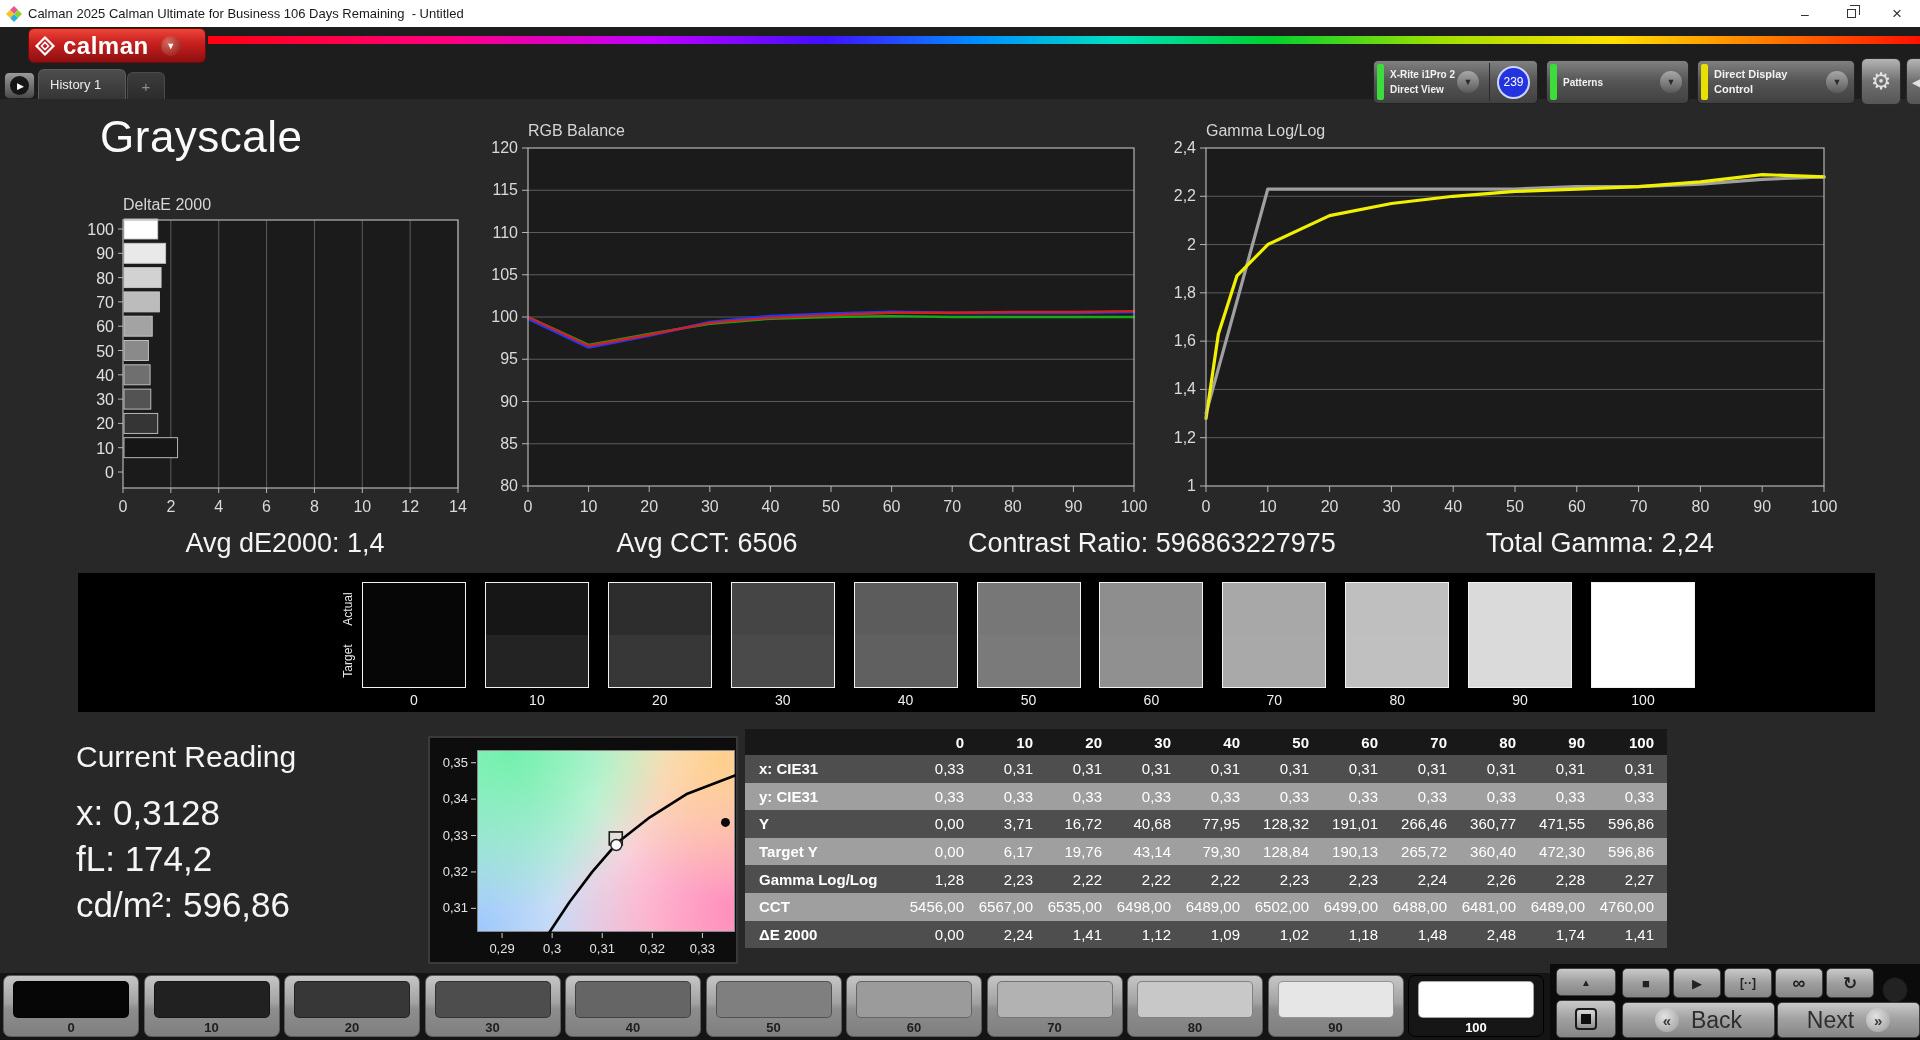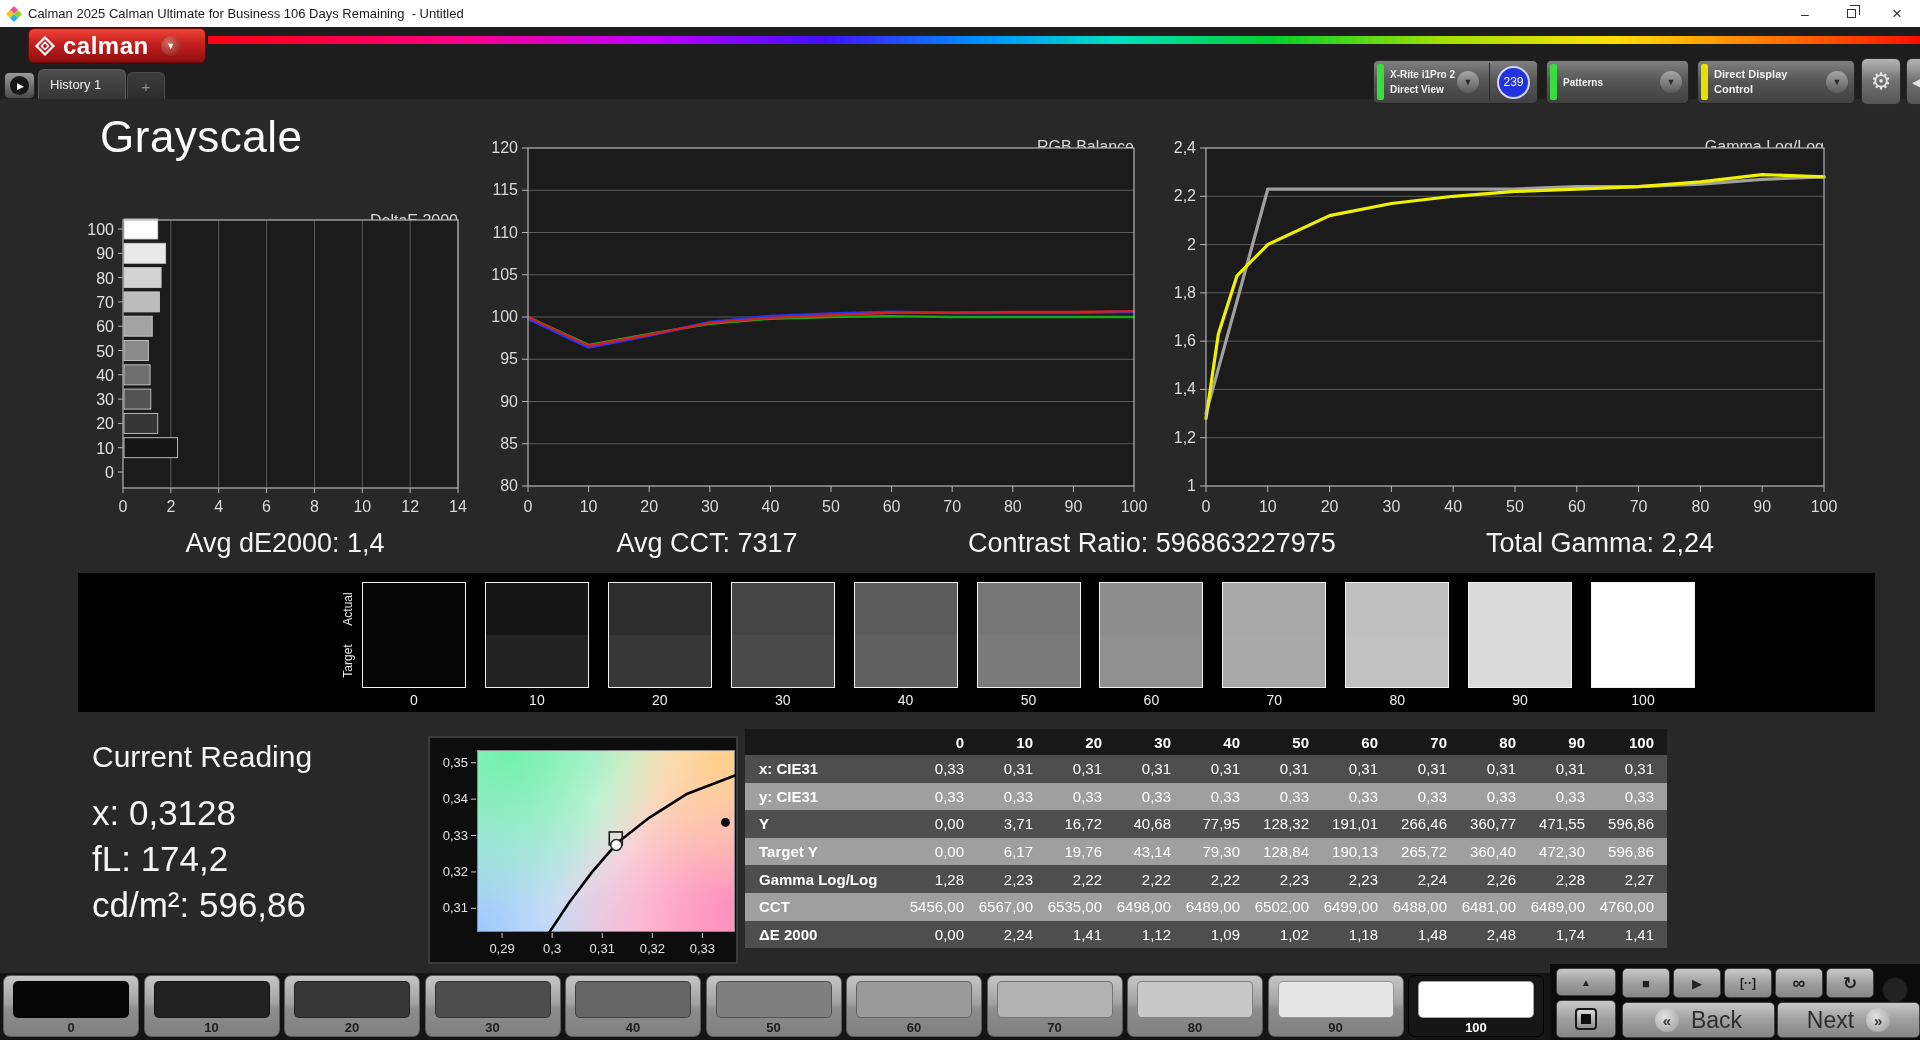--- a/index.html
+++ b/index.html
@@ -27,30 +27,30 @@
 .drop{position:absolute;background:linear-gradient(180deg,#808080,#555 48%,#414141);border:1px solid #232323;border-radius:5px;display:flex;align-items:center;height:44px}
 .statusbar{width:7px;height:36px;border-radius:2px;margin:0 6px 0 3px;flex:none}
 .sb-green{background:#3ddc3d}.sb-yellow{background:#e8e000}
 .droplabel{color:#f2f2f2;font-size:10px;font-weight:bold;line-height:15px}
 .dchev{width:22px;height:22px;border-radius:50%;background:linear-gradient(180deg,#a8a8a8,#5a5a5a);color:#2a2a2a;font-size:9px;display:flex;align-items:center;justify-content:center;margin-left:auto;margin-right:6px;flex:none}
 #badgezone{height:38px;border-left:1px solid #2a2a2a;display:flex;align-items:center;padding:0 7px;margin-left:4px}
 #badge{width:33px;height:33px;border-radius:50%;background:#2433e0;border:2px solid #cdd6ff;color:#fff;font-size:12px;font-weight:normal;display:flex;align-items:center;justify-content:center}
 .sqbtn{position:absolute;background:linear-gradient(180deg,#b5b5b5,#6f6f6f 50%,#565656);border:1px solid #2a2a2a;border-radius:6px;display:flex;align-items:center;justify-content:center;color:#e2e2e2}
 
 #pagetitle{position:absolute;left:100px;top:112px;font-size:44px;color:#fafafa;letter-spacing:.5px}
-.chart-title{position:absolute;top:16px;text-align:right;color:#d6d6d6;font-size:16px}
+.chart-title{position:absolute;top:0;text-align:left;color:#d6d6d6;font-size:16px}
 .statline{position:absolute;top:528px;transform:translateX(-50%);color:#f4f4f4;font-size:27px;white-space:nowrap}
 
 #strip{position:absolute;left:78px;top:573px;width:1797px;height:139px;background:#000}
 .vlab{position:absolute;transform:translate(-50%,-50%) rotate(-90deg);font-size:12px;color:#e8e8e8}
 .gs-swatch{position:absolute;top:9px;width:104px;height:106px;border:1px solid #f2f2f2}
 .gs-swatch .half{width:100%;height:50%}
 .gs-num{position:absolute;top:119px;width:104px;text-align:center;color:#f0f0f0;font-size:14px}
 
-#curread{position:absolute;left:92px;top:740px;color:#f5f5f5}
+#curread{position:absolute;left:76px;top:740px;color:#f5f5f5}
 #curread .crtitle{font-size:30px;margin-bottom:16px}
 #curread .crline{font-size:35px;line-height:46px}
 
 #ciepanel{position:absolute;left:428px;top:736px;width:310px;height:228px;background:#0d0d0d;border:2px solid #3a3a3a}
 #ciegrad{position:absolute;left:47px;top:12px;width:258px;height:182px;border:1px solid #888;background:
  radial-gradient(circle at 12% 0%,rgba(110,240,170,.95),rgba(110,240,170,0) 55%),
  radial-gradient(circle at 95% 5%,rgba(255,205,130,.9),rgba(255,205,130,0) 45%),
  radial-gradient(circle at 100% 90%,rgba(255,140,185,.95),rgba(255,140,185,0) 60%),
  radial-gradient(circle at 0% 100%,rgba(150,195,255,.9),rgba(150,195,255,0) 55%),
  linear-gradient(135deg,#b2f0d8,#f6f6ee 52%,#ffc8dc)}
@@ -321,21 +321,21 @@
         <text x="602.2" y="390" text-anchor="middle" font-size="16" fill="#dadada">90</text>
         <line x1="664" y1="364" x2="664" y2="370" stroke="#b5b5b5"></line>
         <text x="664" y="390" text-anchor="middle" font-size="16" fill="#dadada">100</text>
         <polyline points="46,291.57142857142856 107.80000000000001,67.04285714285713 169.60000000000002,67.04285714285713 231.4,67.04285714285713 293.20000000000005,67.04285714285713 355,67.04285714285713 416.8,64.62857142857135 478.59999999999997,64.62857142857135 540.4000000000001,62.214285714285694 602.2,57.385714285714265 664,54.9714285714286" fill="none" stroke="#a0a0a0" stroke-width="3.2" stroke-linejoin="round" stroke-linecap="round"></polyline>
         <polyline points="46,296.4 58.36,211.9 76.9,153.9571428571428 107.80000000000001,122.57142857142854 169.60000000000002,93.59999999999995 231.4,81.52857142857142 293.20000000000005,74.28571428571422 355,69.45714285714278 416.8,67.04285714285713 478.59999999999997,64.62857142857135 540.4000000000001,59.80000000000003 602.2,52.55714285714283 664,54.9714285714286" fill="none" stroke="#f0f000" stroke-width="3.2" stroke-linejoin="round" stroke-linecap="round"></polyline>
         <rect x="46" y="26" width="618" height="338" fill="none" stroke="#b5b5b5" stroke-width="1.2"></rect>
       </svg>
   </div>
 
   <div class="statline" style="left:285px">Avg dE2000: 1,4</div>
-  <div class="statline" style="left:707px">Avg CCT: 7317</div>
+  <div class="statline" style="left:707px">Avg CCT: 6506</div>
   <div class="statline" style="left:1152px">Contrast Ratio: 596863227975</div>
   <div class="statline" style="left:1600px">Total Gamma: 2,24</div>
 
   <div id="strip">
     <span class="vlab" style="left:270px;top:36px">Actual</span>
     <span class="vlab" style="left:270px;top:88px">Target</span>
   <div class="gs-swatch" style="left: 284px;">
         <div class="half" style="background: rgb(6, 6, 6);"></div>
         <div class="half" style="background: rgb(6, 6, 6);"></div>
       </div>

